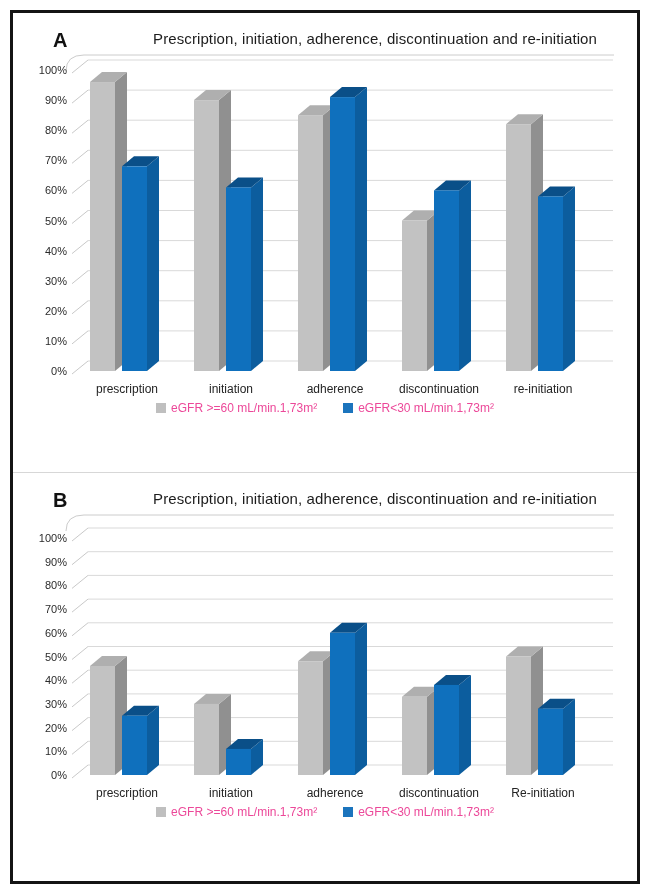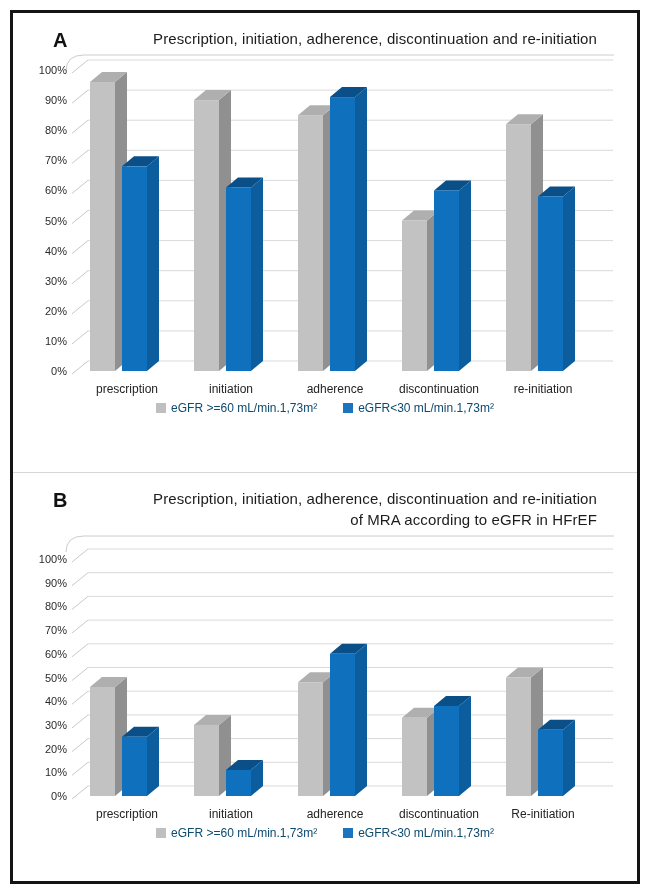--- a/index.html
+++ b/index.html
@@ -19,21 +19,21 @@
   }
   .chart-title{
     text-align:right;font-size:15px;line-height:21px;color:#1c1c1c;
     margin:2px 40px 4px 70px;letter-spacing:.1px;
   }
   svg.chart{display:block;margin:4px 0 0 1px;}
   .ytick{font-size:11px;fill:#2b2b2b;}
   .xtick{font-size:12px;fill:#242424;}
   .legend{
     display:flex;justify-content:center;align-items:center;gap:26px;
-    font-size:12px;color:#0c4a6e;margin-top:2px;
+    font-size:12px;color:#ec4899;margin-top:2px;
   }
   .legend-item{display:flex;align-items:center;gap:5px;}
   .swatch{width:10px;height:10px;display:inline-block;}
 </style>
 </head>
 <body>
 
 <div class="frame">
 
   <section class="panel panel-a">
@@ -121,21 +121,20 @@
         <span class="swatch" style="background:#1b74bd"></span>
         <span>eGFR&lt;30 mL/min.1,73m²</span>
       </span>
     </div>
   </section>
 
   <section class="panel panel-b">
     <div class="panel-letter">B</div>
     <div class="chart-title">
       <div>Prescription, initiation, adherence, discontinuation and re-initiation</div>
-      <div>of MRA according to eGFR in HFrEF</div>
     </div>
     <svg class="chart" width="620" height="290" viewBox="0 0 620 290">
         <path d="M 52 18 Q 52 2 70 2 L 600 2" fill="none" stroke="#cccccc" stroke-width="1"></path>
         <line x1="74" y1="252" x2="599" y2="252" stroke="#d9d9d9" stroke-width="1"></line>
         <line x1="58" y1="265" x2="74" y2="252" stroke="#c9c9c9" stroke-width="1"></line>
         <text x="53" y="266" text-anchor="end" class="ytick">0%</text>
         <line x1="74" y1="228.3" x2="599" y2="228.3" stroke="#d9d9d9" stroke-width="1"></line>
         <line x1="58" y1="241.3" x2="74" y2="228.3" stroke="#c9c9c9" stroke-width="1"></line>
         <text x="53" y="242.3" text-anchor="end" class="ytick">10%</text>
         <line x1="74" y1="204.6" x2="599" y2="204.6" stroke="#d9d9d9" stroke-width="1"></line>

